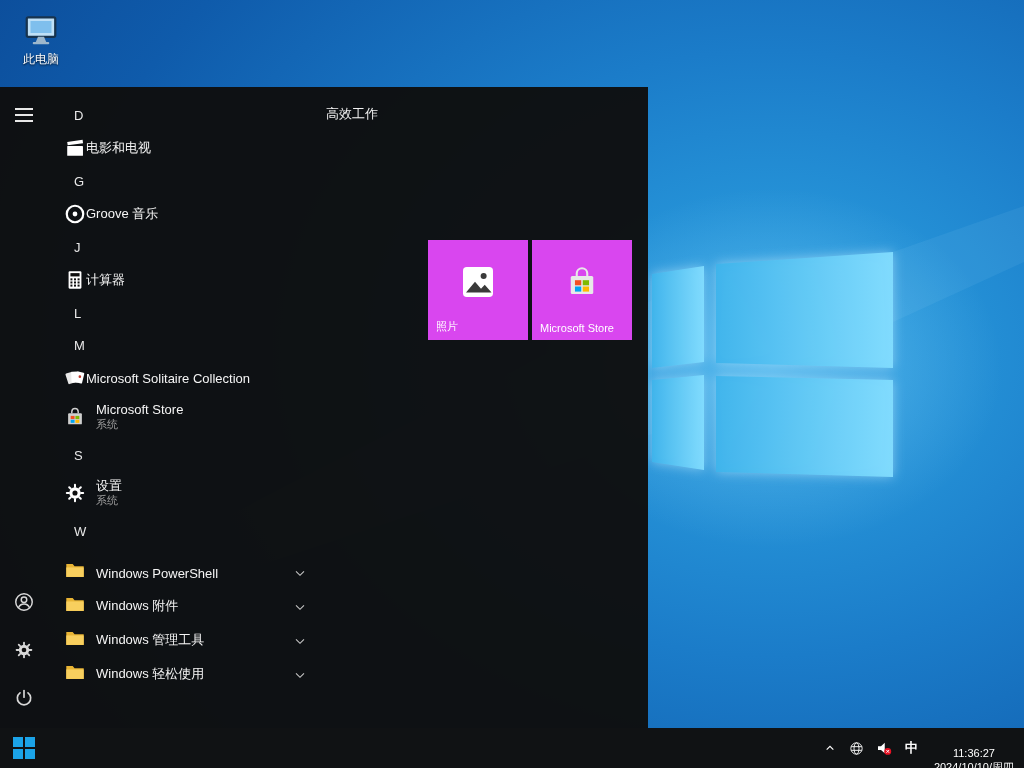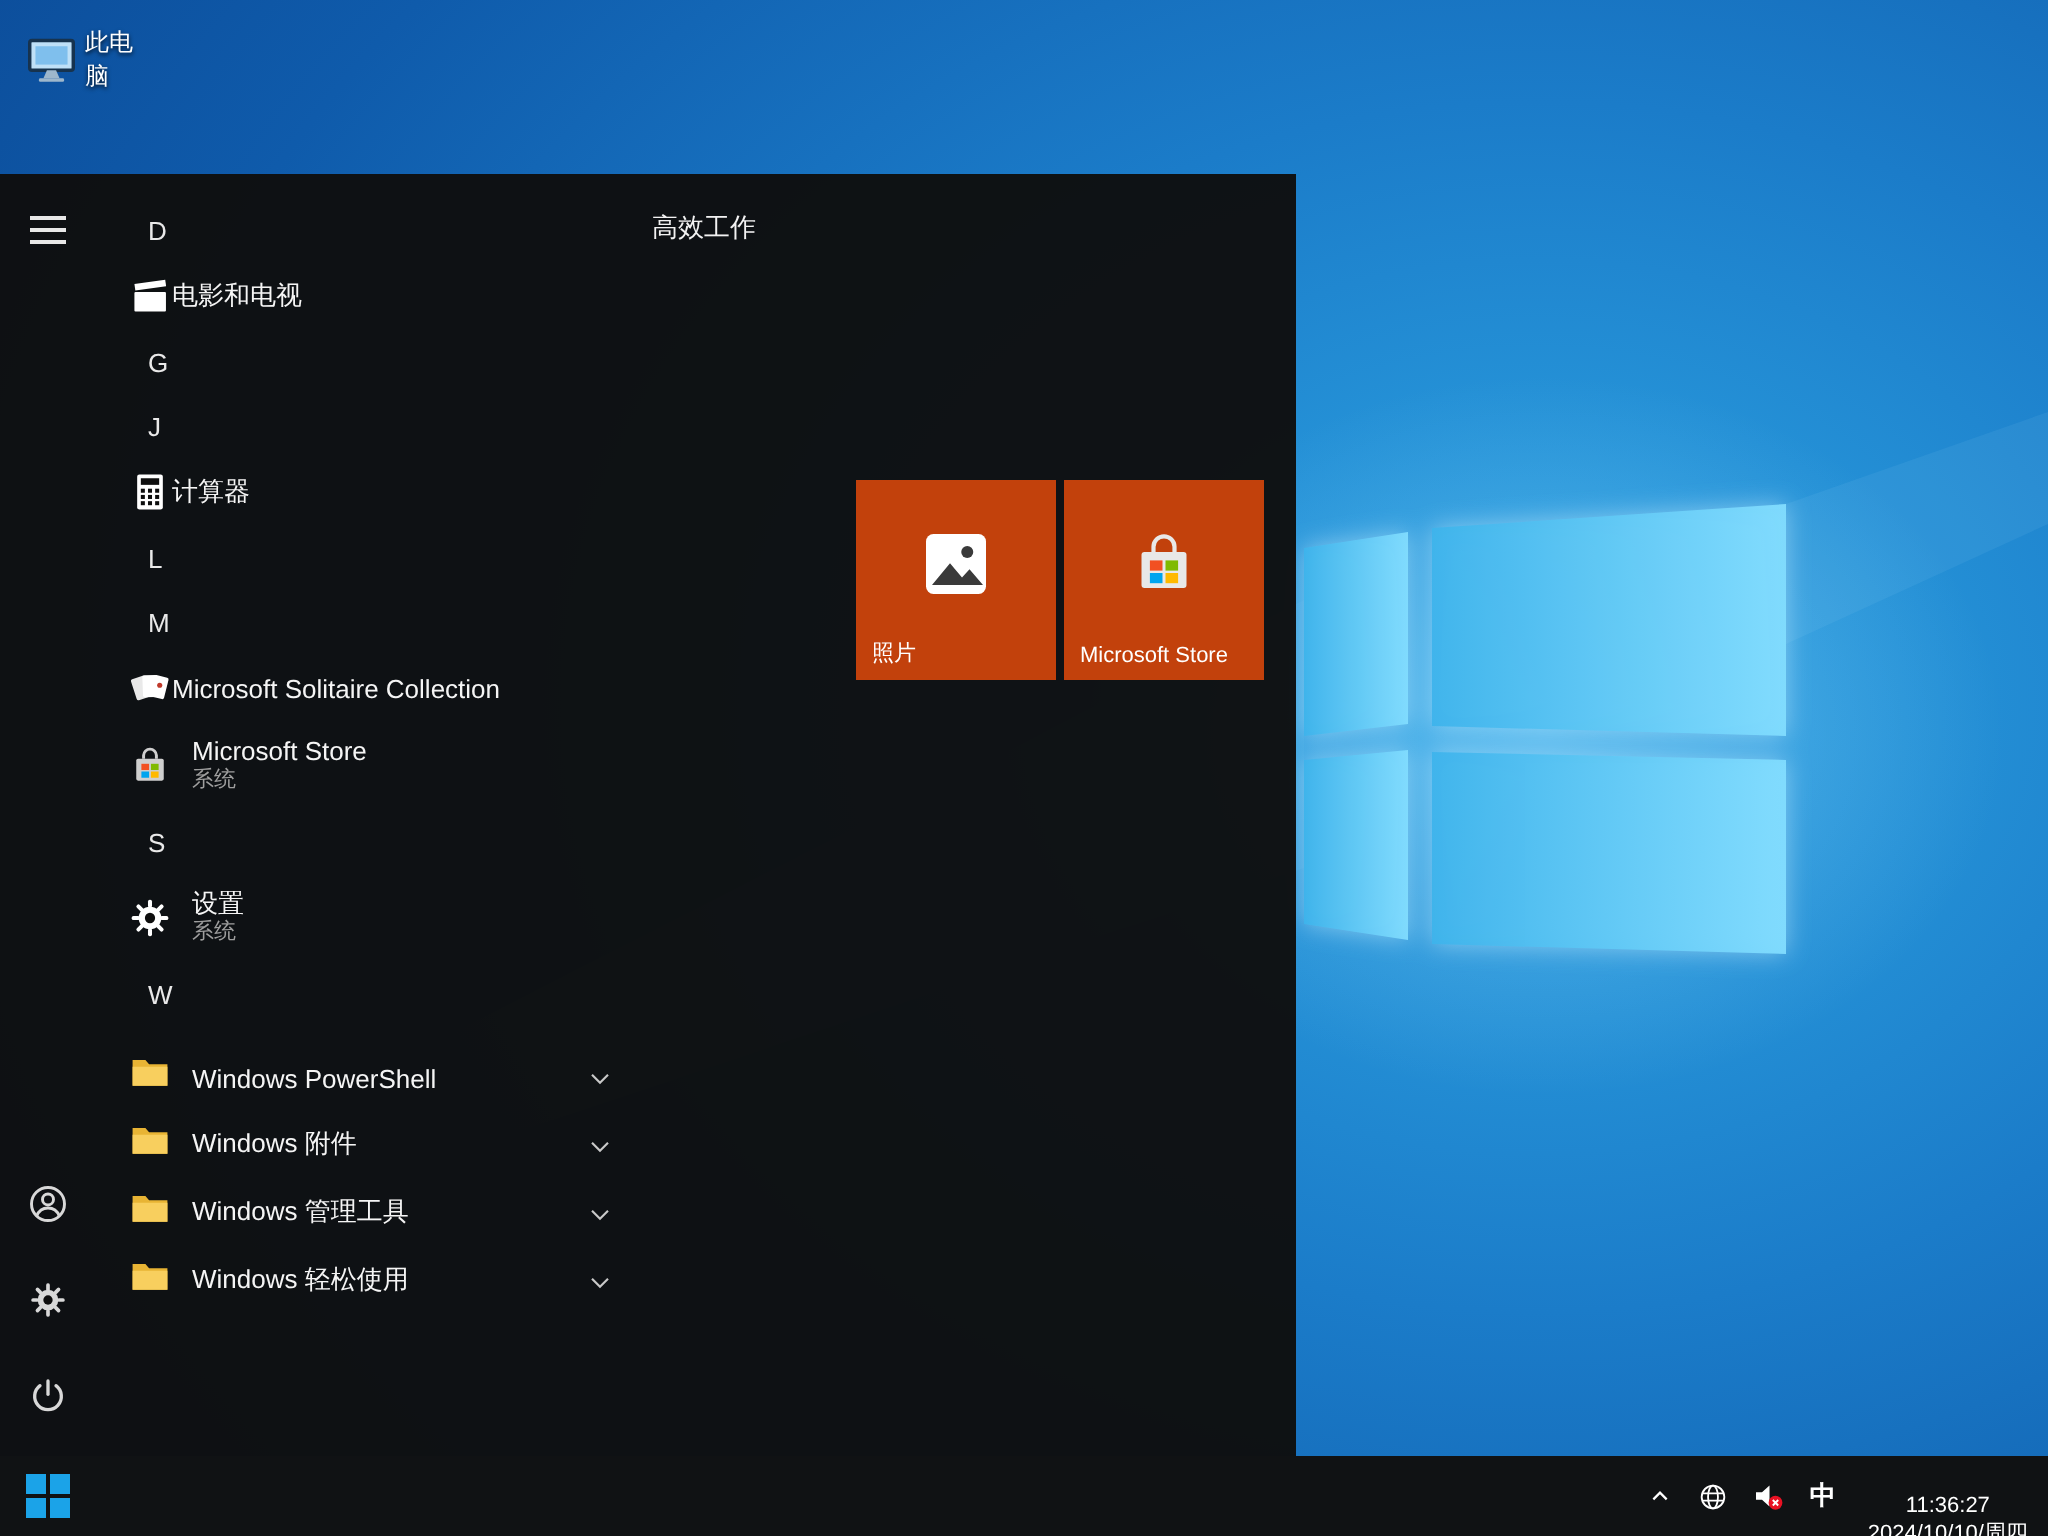--- a/index.html
+++ b/index.html
@@ -6,21 +6,21 @@
   html,body { width:1024px; height:768px; overflow:hidden; }
   body { font-family:"Liberation Sans","DejaVu Sans",sans-serif; }
 
   .desktop { position:relative; width:1024px; height:768px; overflow:hidden;
     background:
       radial-gradient(920px 720px at 75% 46%, #2ea6e4 0%, #1b7cc9 42%, #0f5bab 78%, #0c4d9a 100%);
   }
   .wallpaper-svg { position:absolute; inset:0; width:1024px; height:768px; }
 
   
-  .desktop-icon { position:absolute; left:12px; top:12px; width:58px; display:flex; flex-direction:row; align-items:center; gap:3px; cursor:default; }
+  .desktop-icon { position:absolute; left:12px; top:12px; width:58px; display:flex; flex-direction:column; align-items:center; gap:3px; cursor:default; }
   .desktop-icon .dlabel { color:#fff; font-size:12px; text-shadow:0 1px 2px rgba(0,0,0,.85); }
 
   
   .start-menu { position:absolute; left:0; top:87px; width:648px; height:641px;
     background:rgba(14,14,14,.97); display:flex; color:#f2f2f2; overflow:hidden; }
 
   .rail { width:48px; flex:0 0 48px; display:flex; flex-direction:column; align-items:center; padding-top:16px; padding-bottom:6px; }
   .rail-btn { width:48px; height:48px; display:flex; align-items:center; justify-content:center; cursor:pointer; }
   .rail-btn.first { height:24px; margin-bottom:0; }
   .rail-spacer { margin-top:auto; }
@@ -33,21 +33,21 @@
   .row.folder { height:34px; gap:10px; padding-right:12px;align-items:flex-end; }
   .row .ic { width:22px; height:22px; flex:0 0 22px; }
   .row .name { font-size:13px; color:#f5f5f5; white-space:nowrap; }
   .two { display:flex; flex-direction:column; line-height:1.25; }
   .two .sub { font-size:11px; color:#9e9e9e; }
   .row .chev { margin-left:auto; width:16px; height:16px; }
 
   .tiles-area { position:relative; flex:1; }
   .group-title { position:absolute; left:6px; top:18px; font-size:13px; color:#f2f2f2; }
   .tile-row { position:absolute; left:108px; top:153px; display:flex; gap:4px; }
-  .tile { width:100px; height:100px; background:#c2410c; position:relative; cursor:pointer; }
+  .tile { width:100px; height:100px; background:#d946ef; position:relative; cursor:pointer; }
   .tile .t-ic { position:absolute; left:50%; top:42%; transform:translate(-50%,-50%); }
   .tile .t-label { position:absolute; left:8px; bottom:6px; font-size:11px; color:#fff; white-space:nowrap; max-width:90px; overflow:hidden; }
 
   
   .taskbar { position:absolute; left:0; bottom:0; width:1024px; height:40px; background:#101214;
     display:flex; align-items:center; }
   .start-btn { width:48px; height:40px; display:flex; align-items:center; justify-content:center; cursor:pointer; }
   .win-glyph { display:grid; grid-template-columns:10px 10px; grid-template-rows:10px 10px; gap:2px; transform:translateY(0); }
   .win-glyph span { background:#1ba3e8; }
   .tray { margin-left:auto; display:flex; align-items:center; gap:10px; padding-right:10px; height:100%; }
@@ -156,20 +156,27 @@
           <path d="M3.5 5.4l16.8-2.3.5 3.6-16.8 2.3z" fill="#fff"></path>
           <rect x="3.5" y="9.8" width="17.2" height="10.7" rx="0.6" fill="#fff"></rect>
         </svg>
         <span class="name">电影和电视</span>
       </div>
 
       <div class="row letter">
         <span>G</span>
       </div>
 
+      <div class="row app">
+        <svg class="ic" viewBox="0 0 24 24">
+          <circle cx="12" cy="12" r="9" fill="none" stroke="#fff" stroke-width="2.4"></circle>
+          <circle cx="12" cy="12" r="2.6" fill="#fff"></circle>
+        </svg>
+        <span class="name">Groove 音乐</span>
+      </div>
 
       <div class="row letter">
         <span>J</span>
       </div>
 
       <div class="row app">
         <svg class="ic" viewBox="0 0 24 24">
           <rect x="5" y="2.5" width="14" height="19" rx="1.2" fill="#fff"></rect>
           <rect x="7" y="4.5" width="10" height="3.6" fill="#0e0e0e"></rect>
           <g fill="#0e0e0e">

